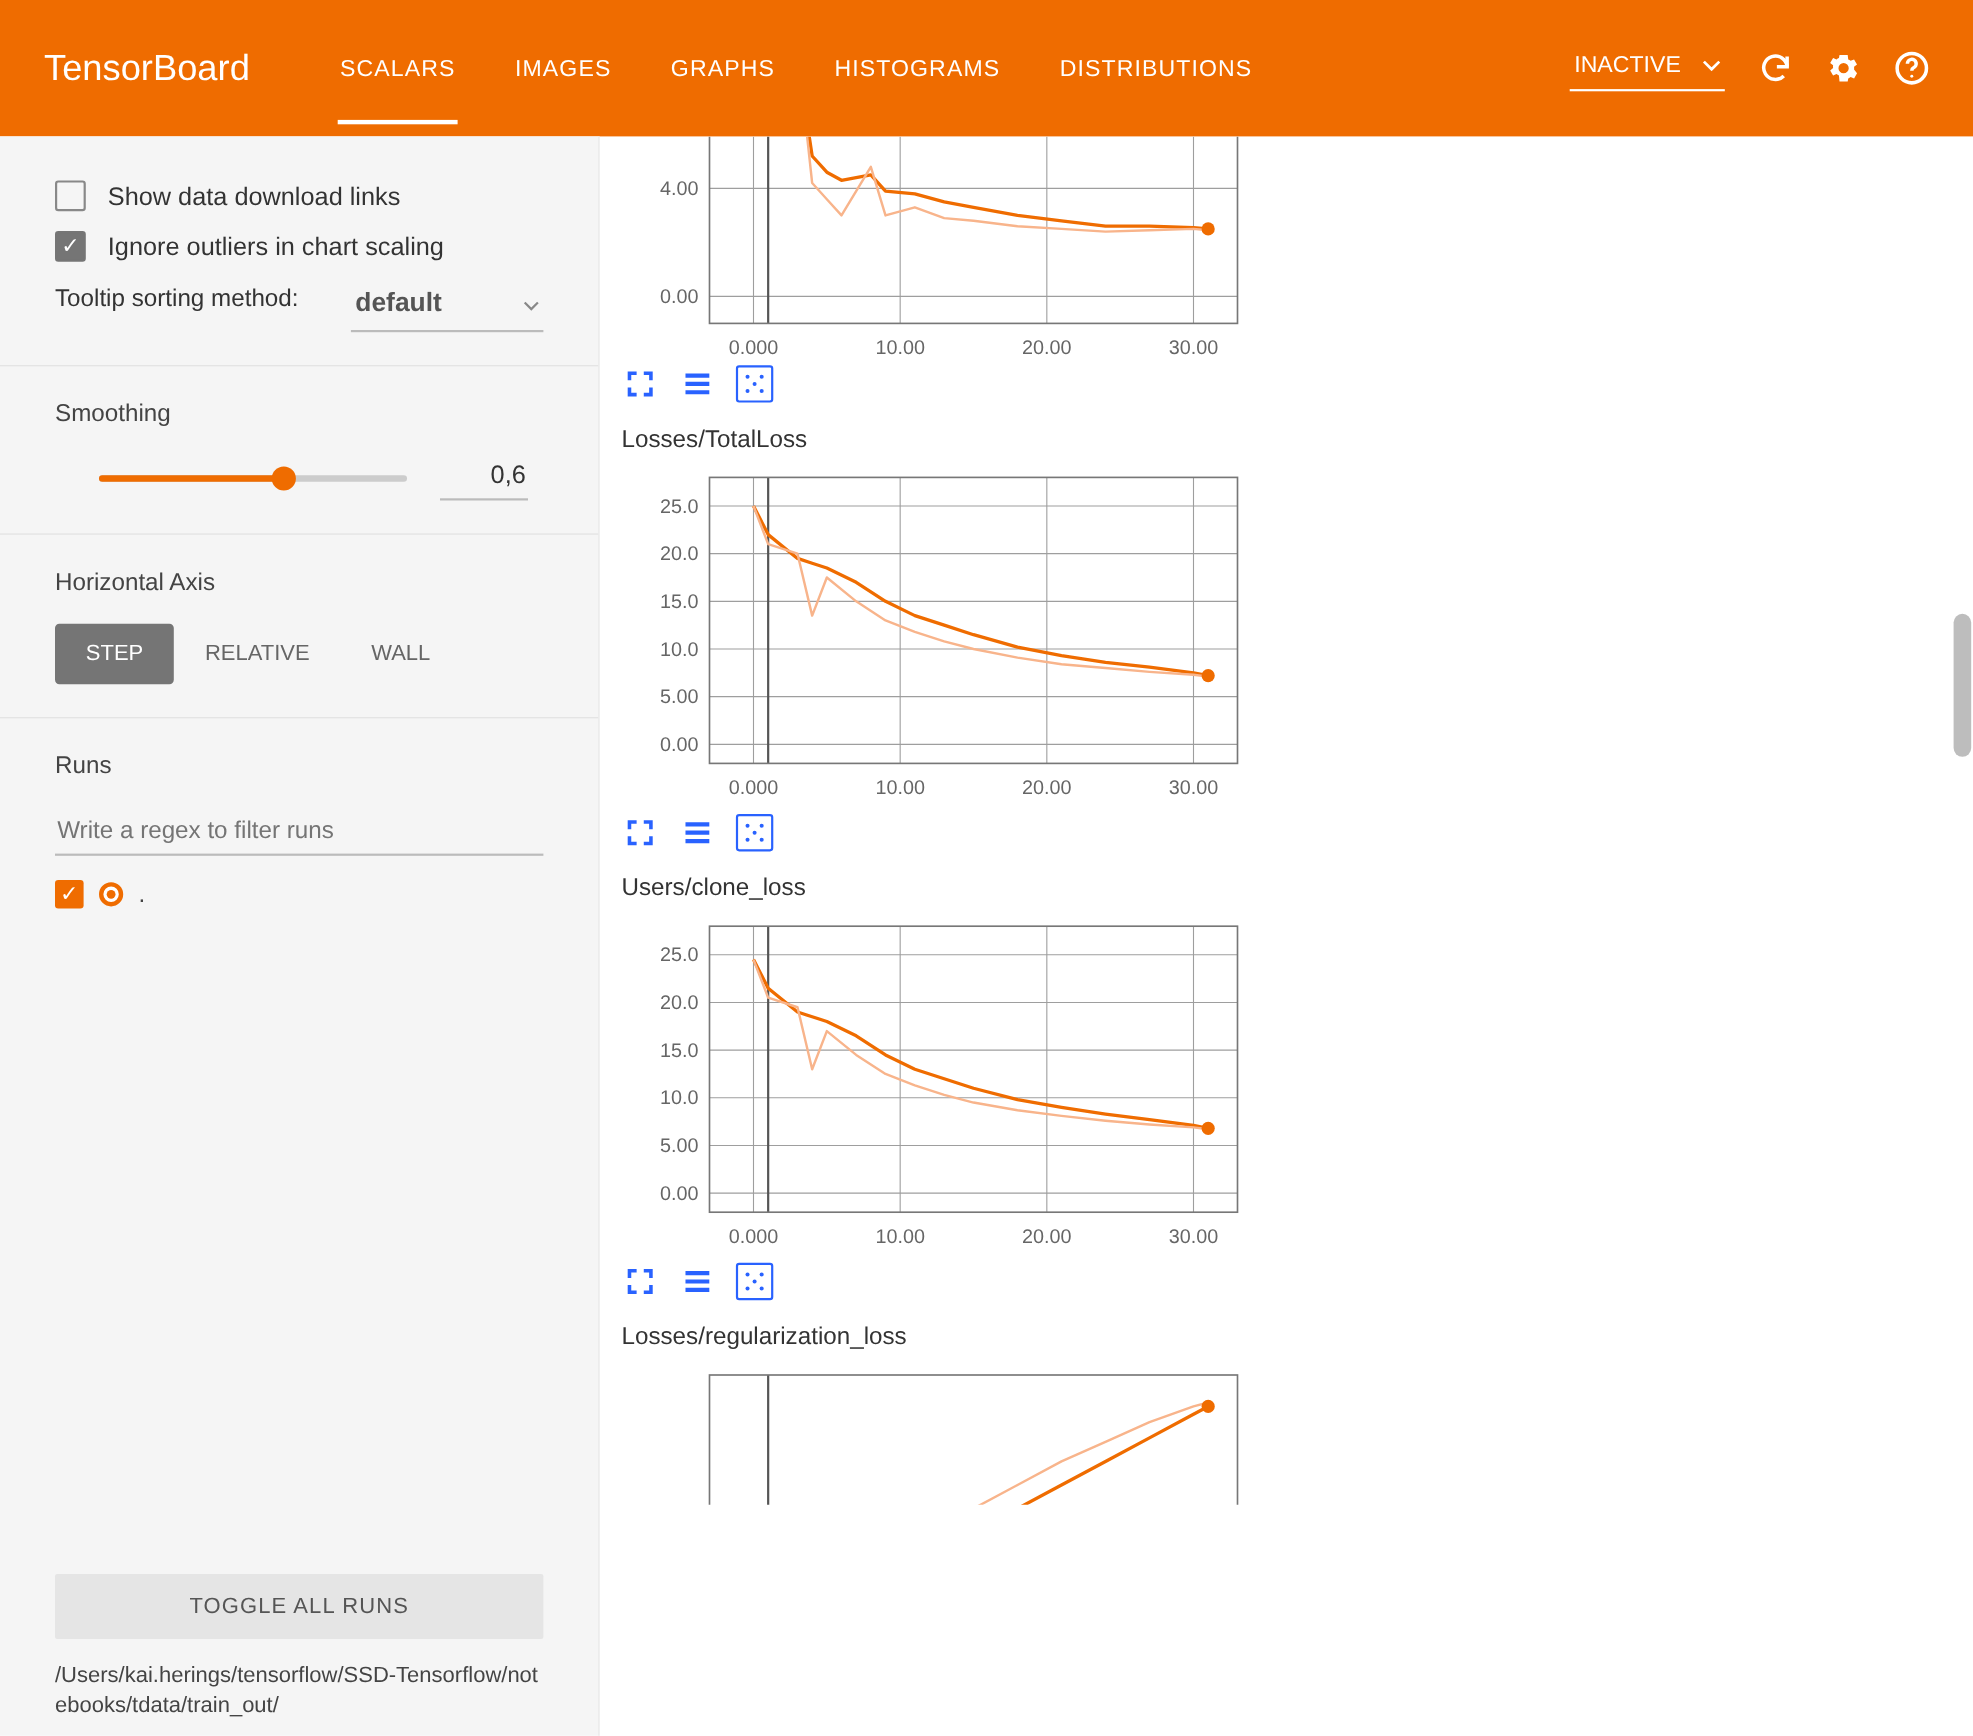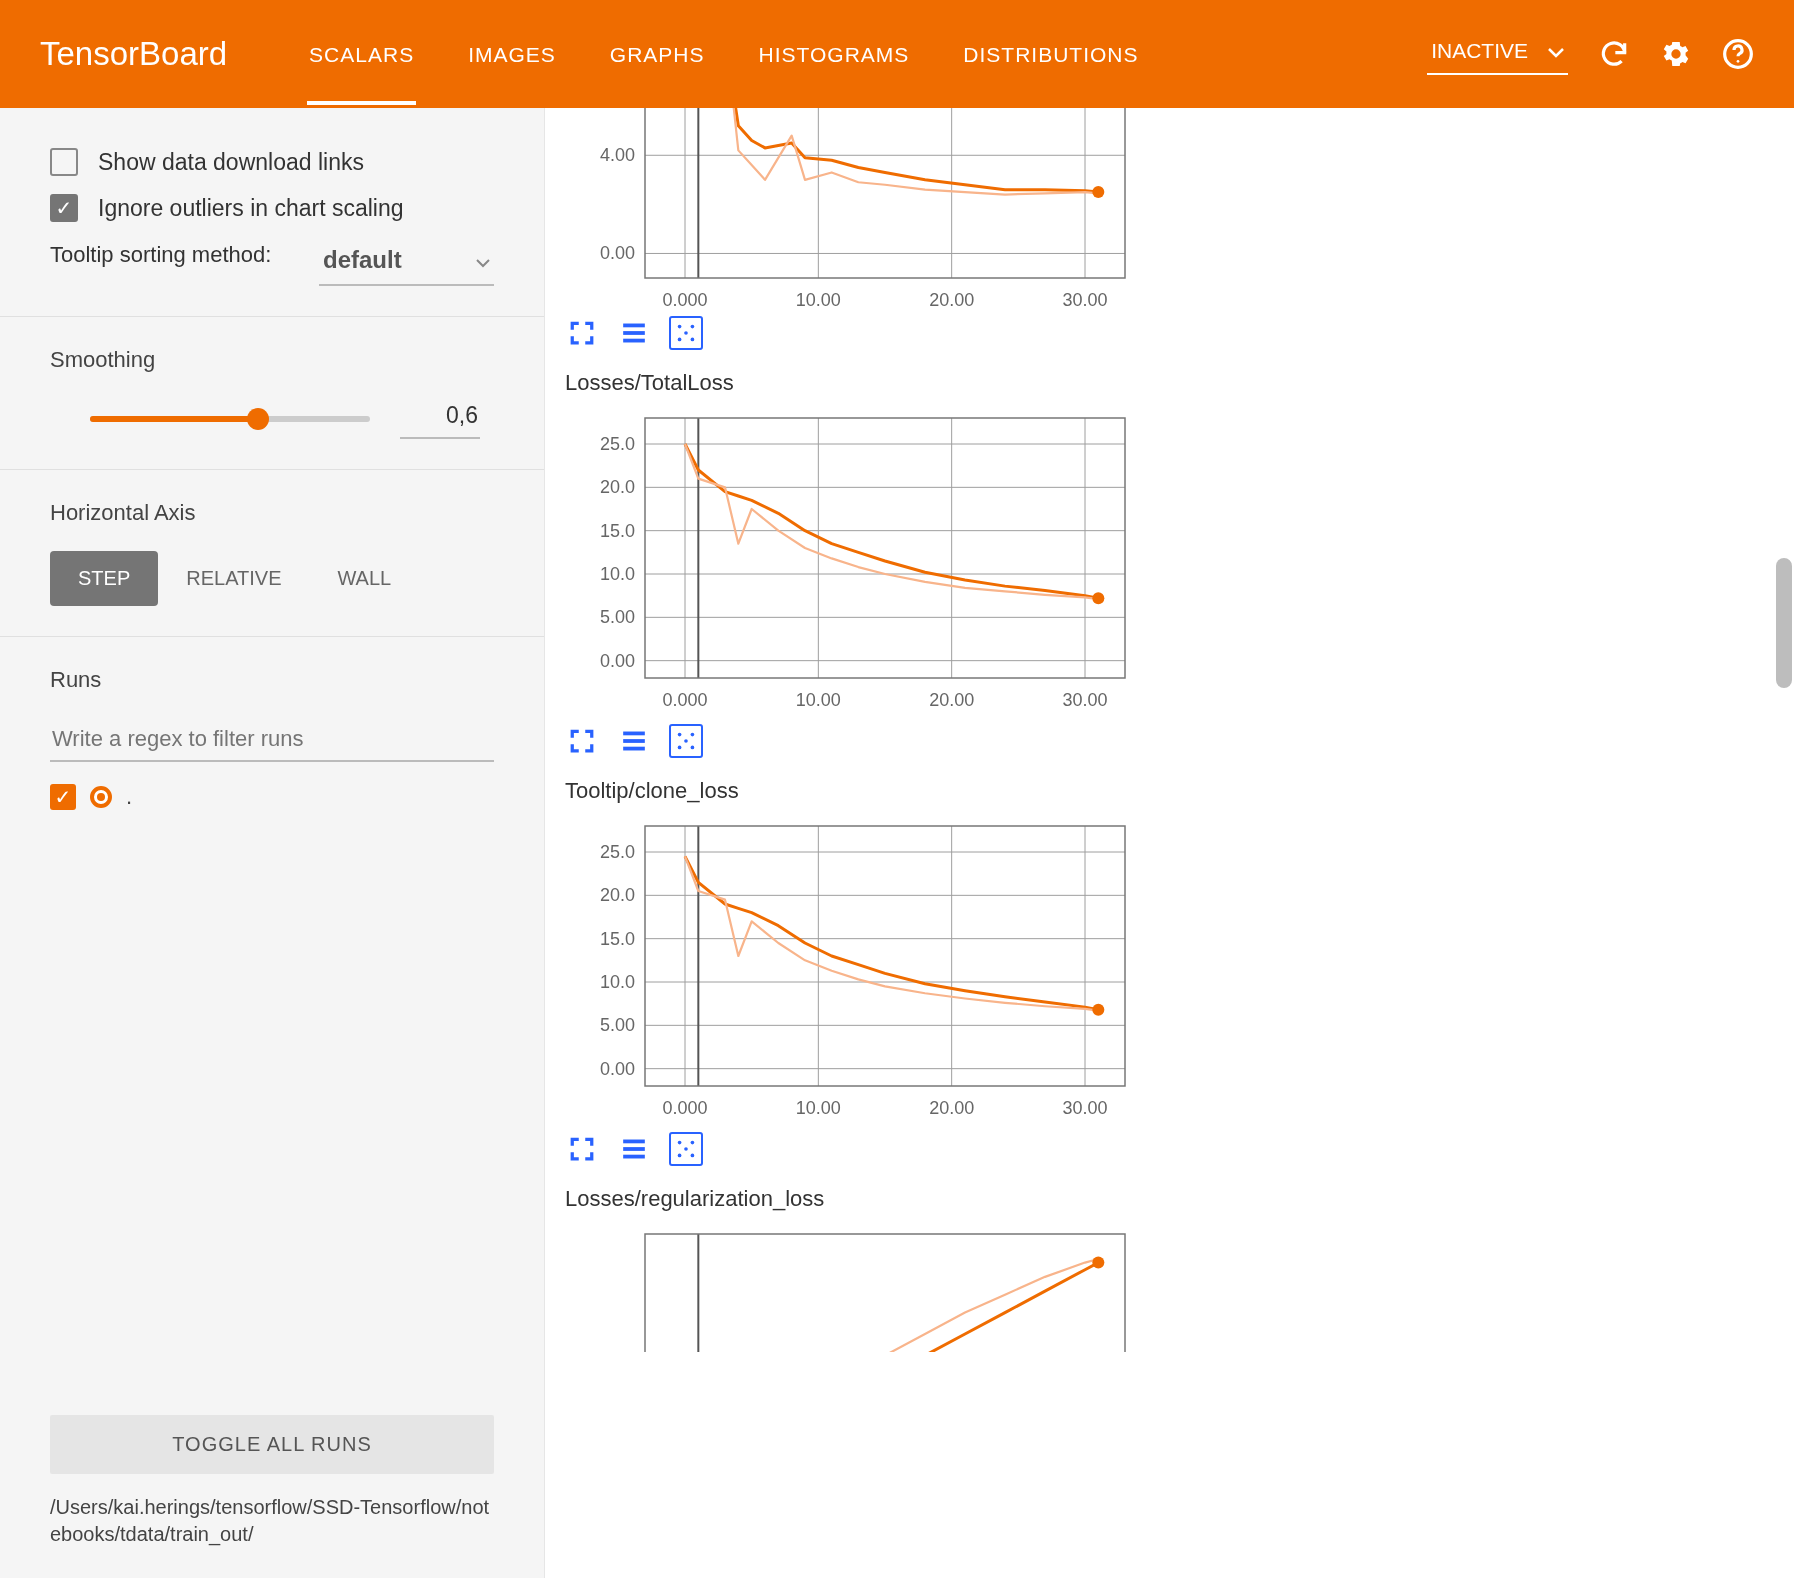--- a/index.html
+++ b/index.html
@@ -1,18 +1,18 @@
 <!DOCTYPE html>
 <html><head>
 <meta charset="utf-8">
 <style>
 * { box-sizing: border-box; margin: 0; padding: 0; }
 body { font-family: "Helvetica Neue", Arial, sans-serif; background: #fff; color: #333; width: 1794px; height: 1578px; overflow: hidden; position: relative; }
 
-.header { background: #ef6c00; height: 108px; display: flex; align-items: center; padding: 0 40px; color: #fff; }
+.header { background: #ef6c00; height: 124px; display: flex; align-items: center; padding: 0 40px; color: #fff; }
 .header .brand { font-size: 33px; font-weight: 400; margin-right: 80px; }
 .tabs { display: flex; gap: 50px; align-items: flex-start; flex: 1; }
 .tab { font-size: 21px; letter-spacing: 1px; cursor: pointer; padding: 40px 2px 38px 2px; position: relative; }
 .tab.active::after { content:""; position:absolute; left:0; right:0; bottom:0; height:4px; background:#fff; }
 .header-right { display:flex; align-items:center; gap: 30px; }
 .dropdown { display:flex; align-items:center; gap:20px; border-bottom:2px solid #fff; padding: 6px 4px 10px 4px; font-size:21px; }
 .icon-btn { cursor:pointer; display:flex; align-items:center; justify-content:center; }
 
 .body { display:flex; height: calc(1578px - 108px); }
 .sidebar { width: 545px; background:#f5f5f5; border-right:1px solid #e6e6e6; display:flex; flex-direction:column; }
@@ -280,21 +280,21 @@
               <circle cx="5" cy="5" r="2"></circle>
               <circle cx="19" cy="5" r="2"></circle>
               <circle cx="5" cy="19" r="2"></circle>
               <circle cx="19" cy="19" r="2"></circle>
               <circle cx="12" cy="12" r="2"></circle>
             </svg>
     </div>
   </div>
       </div>
       <div class="chart-block">
-        <div class="chart-title">Tooltip/clone_loss</div>
+        <div class="chart-title">Users/clone_loss</div>
         <svg class="chart-svg" width="590" height="310">
           <defs>
             <clipPath id="clip2">
               <rect x="0" y="0" width="590" height="310"></rect>
             </clipPath>
           </defs>
           <g clip-path="url(#clip2)">
             <line x1="80" y1="38" x2="560" y2="38" stroke="#9e9e9e" stroke-width="1"></line>
             <text x="70" y="44" text-anchor="end" font-size="18" fill="#666">25.0</text>
             <line x1="80" y1="81.33333333333334" x2="560" y2="81.33333333333334" stroke="#9e9e9e" stroke-width="1"></line>

